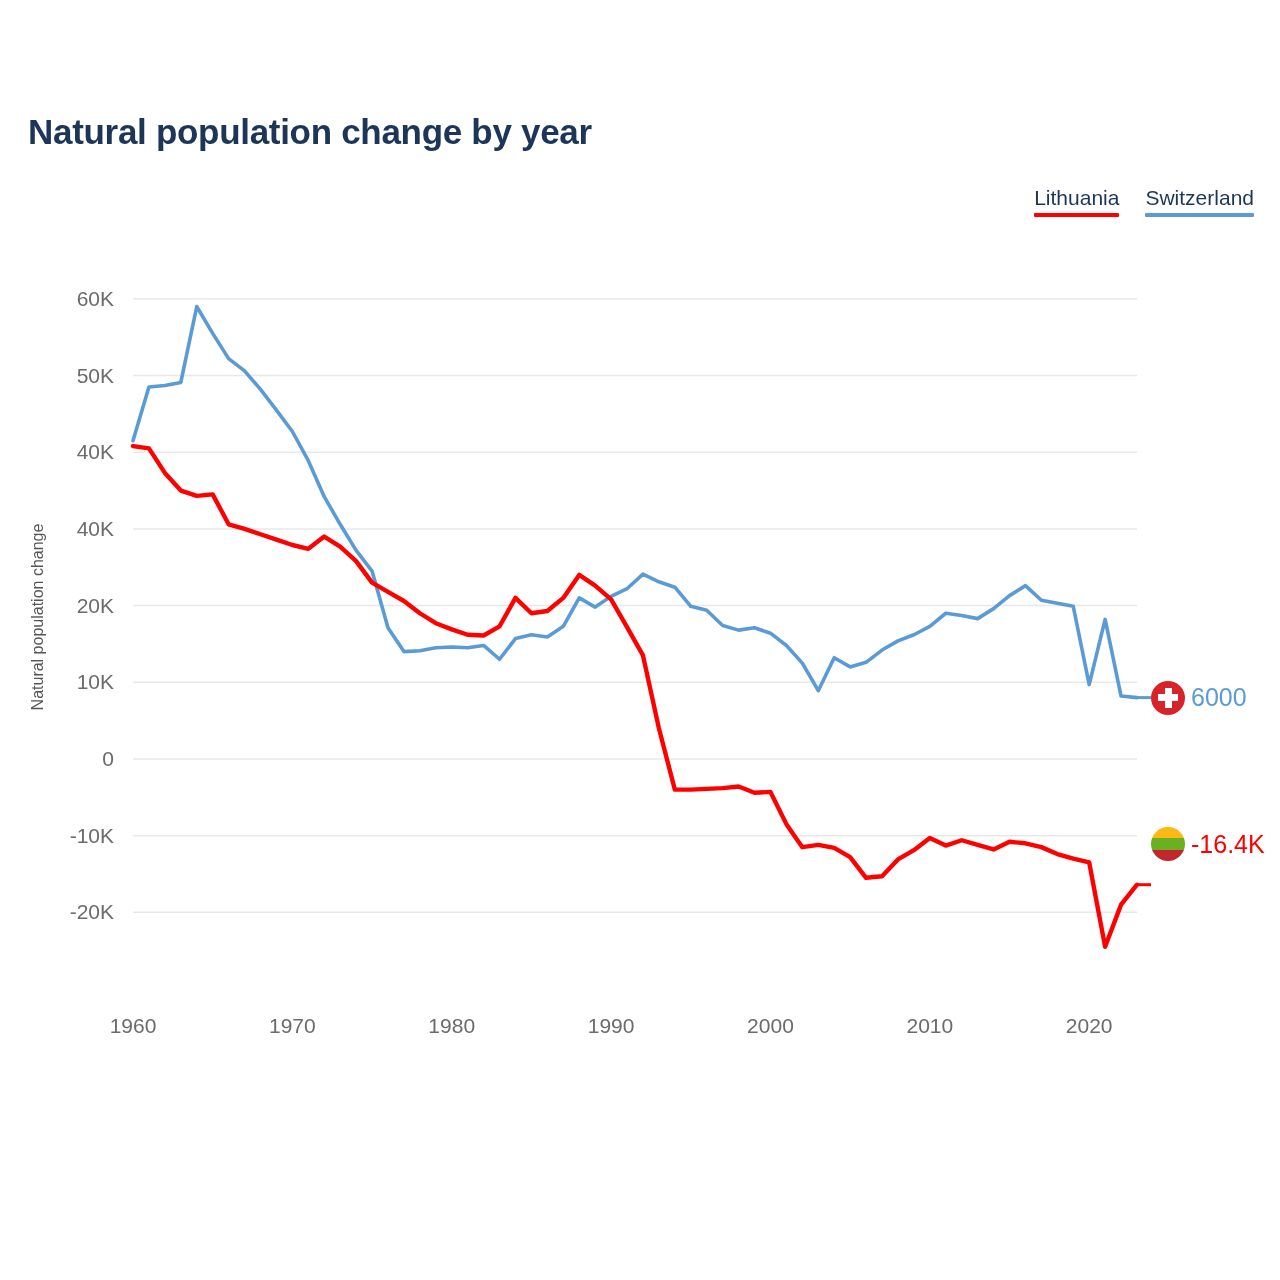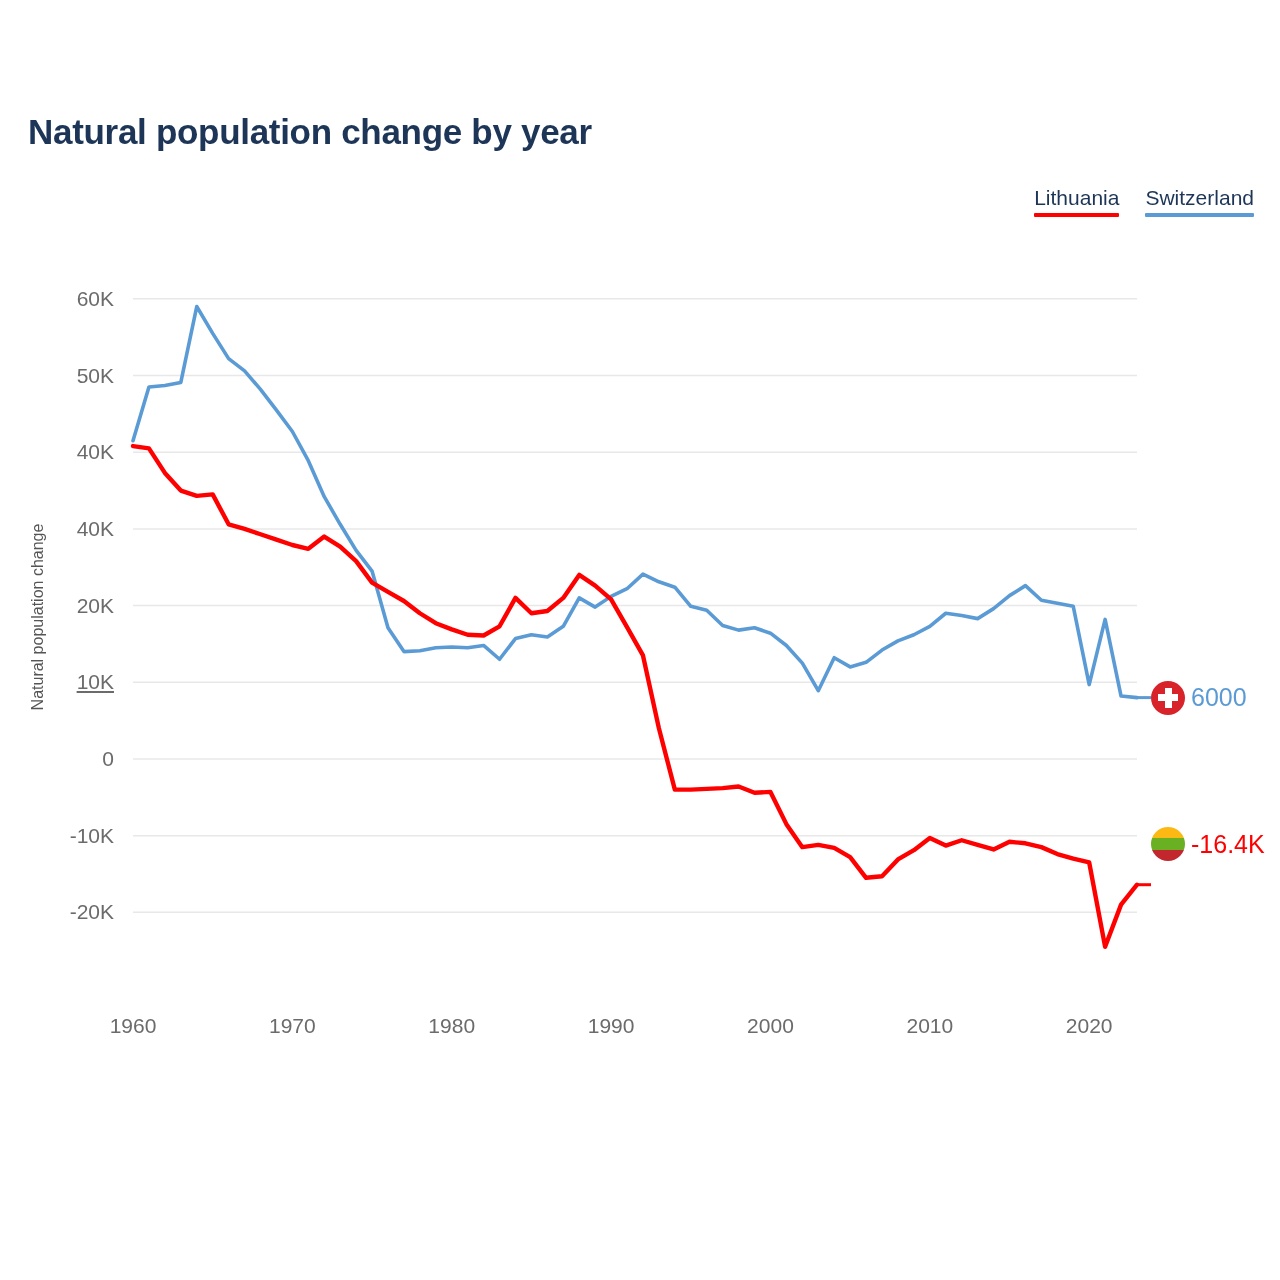--- a/index.html
+++ b/index.html
@@ -119,21 +119,21 @@
       <line id="stub-ch" stroke-width="3" x1="1137" x2="1151" y1="697.6022099447514" y2="697.6022099447514" stroke="#5B9BD5"></line>
       <line id="stub-lt" stroke-width="3" x1="1137" x2="1151" y1="884.7138121546961" y2="884.7138121546961" stroke="#FF0000"></line>
     </svg>
 
     <div id="yticks">
         <div class="ytick" style="top: 298.84px;">60K</div>
         <div class="ytick" style="top: 375.525px;">50K</div>
         <div class="ytick" style="top: 452.21px;">40K</div>
         <div class="ytick" style="top: 528.895px;">40K</div>
         <div class="ytick" style="top: 605.58px;">20K</div>
-        <div class="ytick" style="top: 682.265px; text-decoration: underline;">10K</div>
+        <div class="ytick" style="top: 682.265px;">10K</div>
         <div class="ytick" style="top: 758.95px;">0</div>
         <div class="ytick" style="top: 835.635px;">-10K</div>
         <div class="ytick" style="top: 912.32px;">-20K</div>
       </div>
     <div id="xticks">
         <div class="xtick" style="left: 133px;">1960</div>
         <div class="xtick" style="left: 292.365px;">1970</div>
         <div class="xtick" style="left: 451.73px;">1980</div>
         <div class="xtick" style="left: 611.095px;">1990</div>
         <div class="xtick" style="left: 770.46px;">2000</div>

